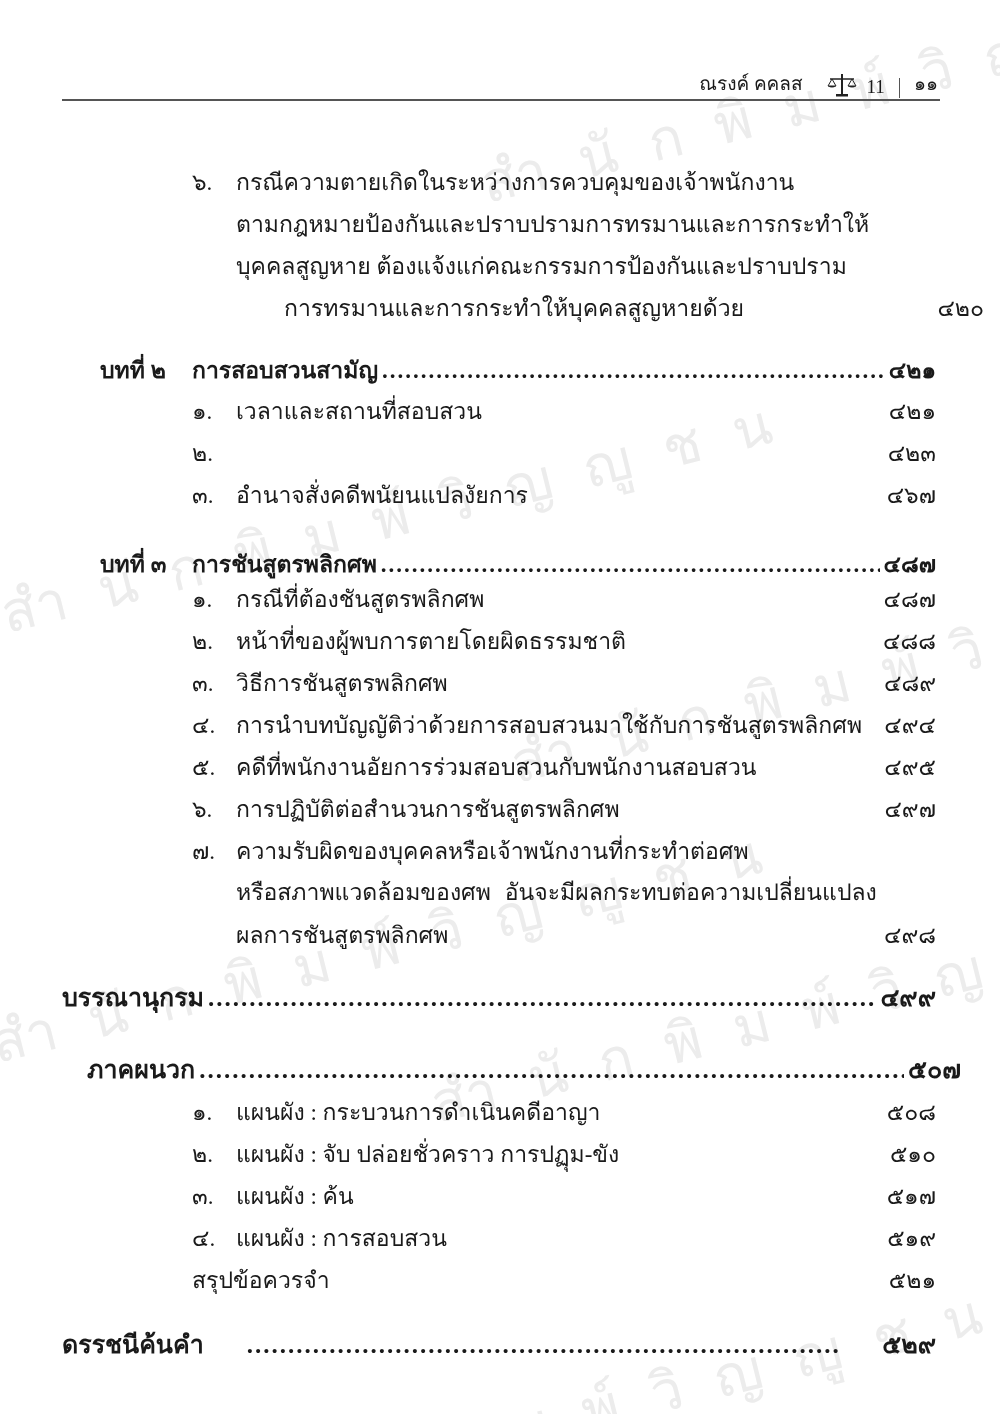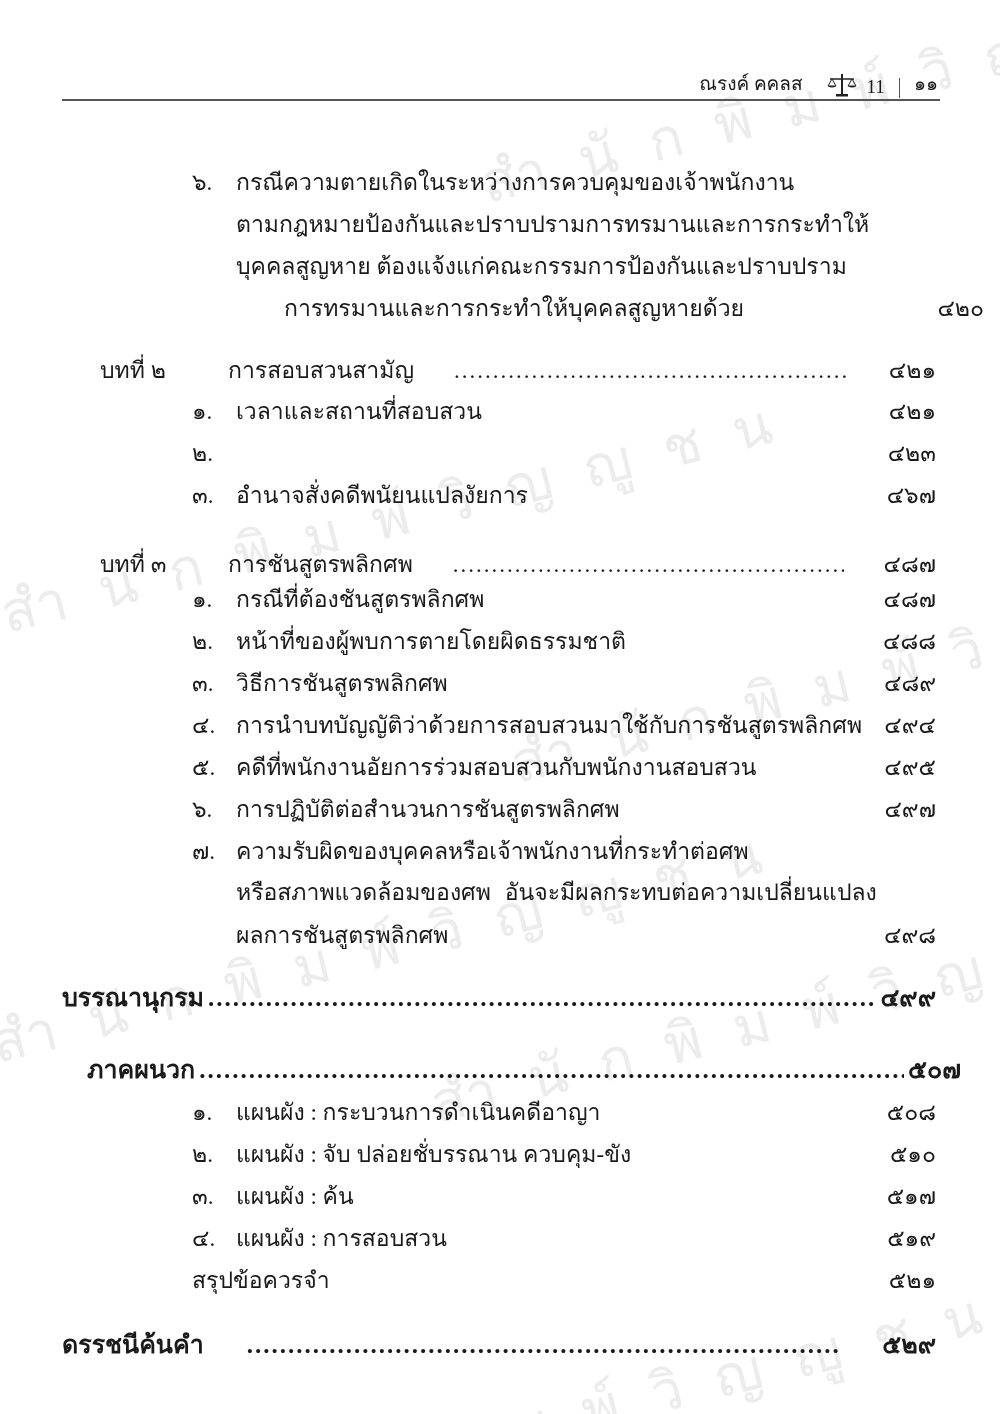--- a/index.html
+++ b/index.html
@@ -19,21 +19,21 @@
   .header .author { margin-right: 14px; }
   .header .scale-icon { width: 30px; height: 26px; display: inline-block; }
   .header .sep { display: inline-block; width: 1px; height: 20px; background: #555; margin: 0 4px; }
   .rule { position: absolute; left: 62px; top: 99px; width: 878px; height: 2px; background: #555; z-index: 2; }
 
   .row { position: absolute; display: flex; align-items: baseline; font-size: 23px; line-height: 30px; z-index: 2; white-space: nowrap; }
   .row .num { display: inline-block; width: 44px; }
   .row .page { position: absolute; right: 0; }
   .row.sub { left: 192px; width: 744px; }
   .row.cont { left: 236px; width: 700px; }
-  .row.chapter { left: 100px; width: 836px; font-weight: normal; gap: 36px; }
+  .row.chapter { left: 100px; width: 836px; font-weight: bold; }
   .row.chapter .label-prefix { display: inline-block; width: 92px; }
   .row.major { left: 62px; width: 874px; font-weight: bold; font-size: 25px; }
   .dots { flex: 1; overflow: hidden; letter-spacing: 2px; margin: 0 4px; }
   .dots::before { content: "......................................................................................................................................................................................................................................"; }
   .row.has-dots .page { position: static; }
 </style>
 </head>
 <body>
 
 <div class="watermark" style="left:470px; top:40px;">สำนักพิมพ์วิญญูชน</div>
@@ -157,21 +157,21 @@
   <span class="dots"></span>
   <span class="page">๕๐๗</span>
 </div>
 <div class="row sub" style="top:1098px;">
   <span class="num">๑.</span>
   <span>แผนผัง  :  กระบวนการดำเนินคดีอาญา</span>
   <span class="page">๕๐๘</span>
 </div>
 <div class="row sub" style="top:1140px;">
   <span class="num">๒.</span>
-  <span>แผนผัง  :  จับ ปล่อยชั่บรรณาน ควบคุม-ขัง</span>
+  <span>แผนผัง  :  จับ ปล่อยชั่วคราว การปฏุม-ขัง</span>
   <span class="page">๕๑๐</span>
 </div>
 <div class="row sub" style="top:1182px;">
   <span class="num">๓.</span>
   <span>แผนผัง  :  ค้น</span>
   <span class="page">๕๑๗</span>
 </div>
 <div class="row sub" style="top:1224px;">
   <span class="num">๔.</span>
   <span>แผนผัง  :  การสอบสวน</span>

